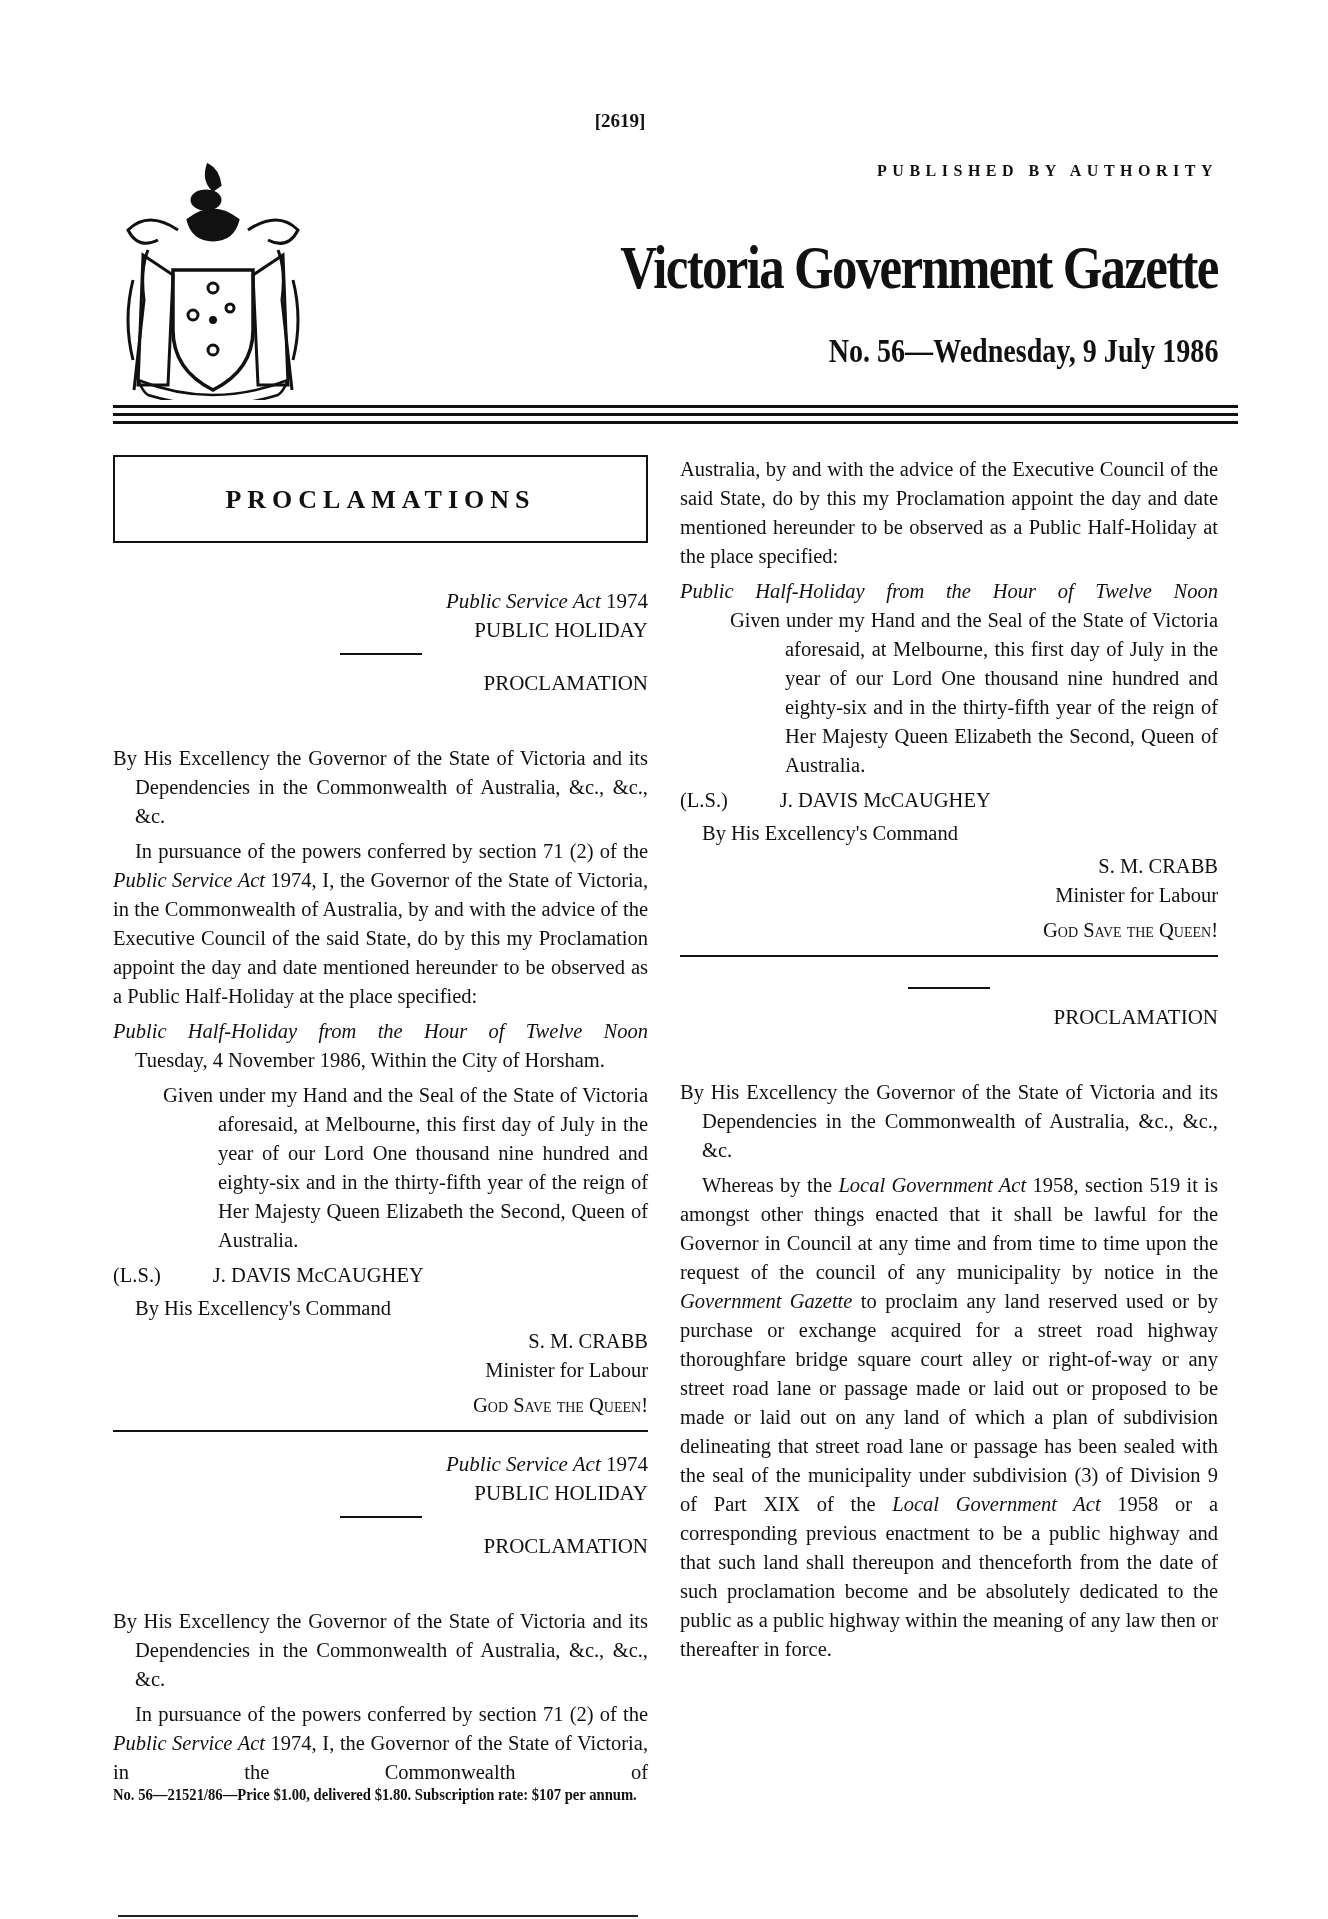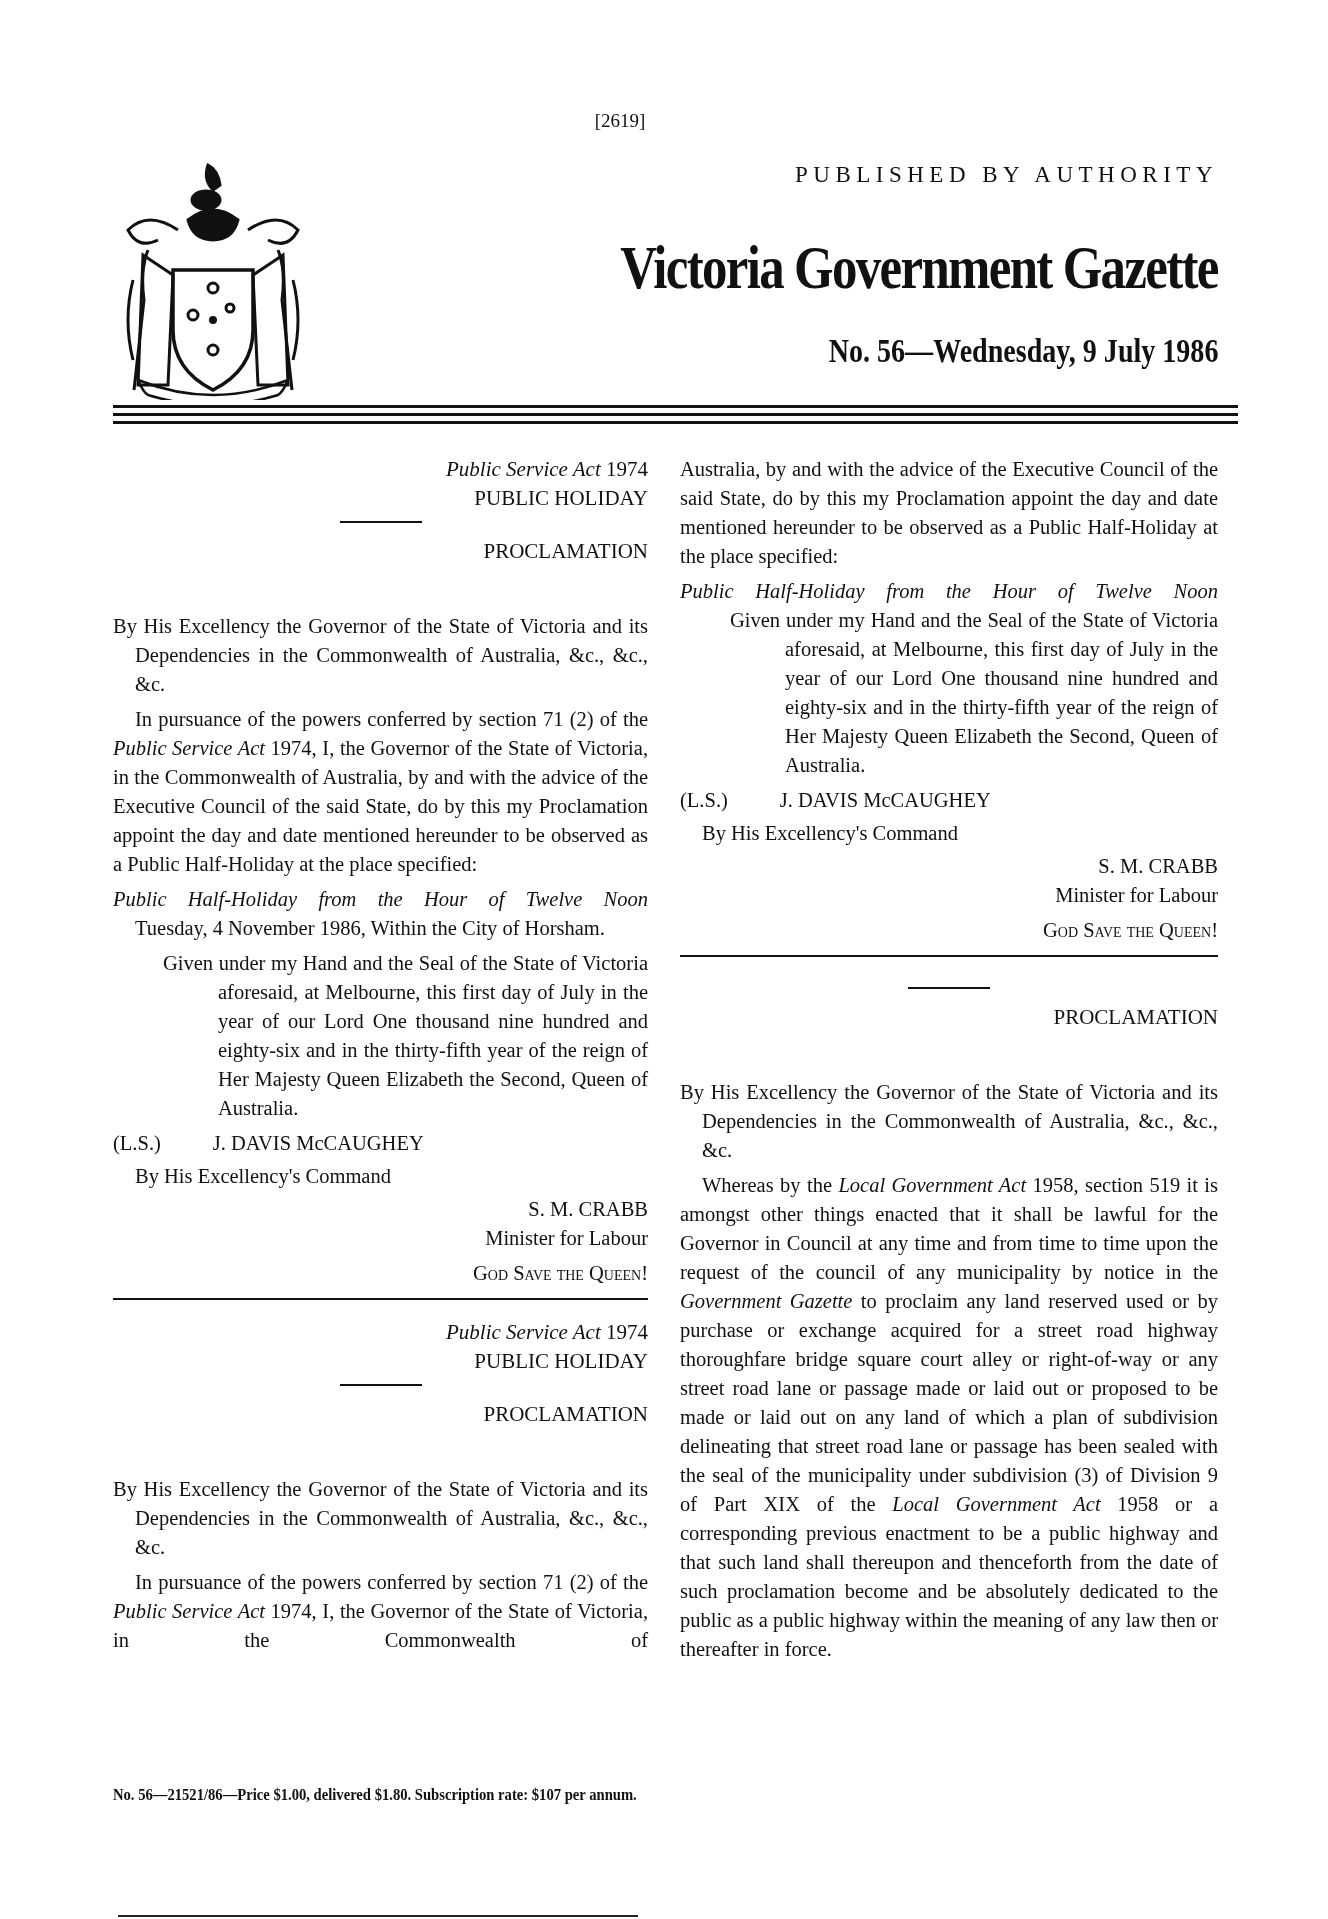--- a/index.html
+++ b/index.html
@@ -1,20 +1,20 @@
 <!DOCTYPE html>
 <html><head>
 <meta charset="utf-8">
 <style>
   html, body { margin: 0; padding: 0; background: #ffffff; }
   body { width: 1328px; height: 1919px; position: relative; overflow: hidden;
          font-family: "Liberation Serif", "DejaVu Serif", serif; color: #111; }
   .abs { position: absolute; }
-  .pagenum { left: 0; width: 1240px; top: 110px; text-align: center; font-size: 19px; }
-  .authority { right: 110px; top: 162px; font-size: 23px; letter-spacing: 5.5px; }
+  .pagenum { left: 0; width: 1240px; top: 110px; text-align: center; font-size: 19px; font-weight: bold; }
+  .authority { right: 110px; top: 162px; font-size: 16px; letter-spacing: 5.5px; font-weight: bold; }
   .title { right: 110px; top: 232px; font-size: 62px; font-weight: bold; letter-spacing: -2px;
            transform: scaleX(0.82); transform-origin: right center; white-space: nowrap; }
   .issue { right: 110px; top: 333px; font-size: 33px; font-weight: bold;
            transform: scaleX(0.85); transform-origin: right center; white-space: nowrap; }
   .crest { left: 118px; top: 160px; width: 190px; height: 240px; }
   .rules { left: 113px; width: 1125px; top: 405px; height: 22px; }
   .rules div { position: absolute; left: 0; right: 0; height: 3px; background: #111; }
   .col { position: absolute; font-size: 20.5px; line-height: 29px; text-align: justify; }
   .col-left { left: 113px; width: 535px; top: 455px; }
   .col-right { left: 680px; width: 538px; top: 455px; }
@@ -66,20 +66,23 @@
 <div class="abs title">Victoria Government Gazette</div>
 <div class="abs issue">No. 56—Wednesday, 9 July 1986</div>
 
 <div class="abs rules">
   <div style="top:0"></div>
     <div style="top:8px"></div>
     <div style="top:16px"></div>
 </div>
 
 <div class="col col-left">
+  <div class="box">
+    <span>PROCLAMATIONS</span>
+  </div>
 
   <div>
     <div class="hd"><span class="it">Public Service Act</span><span> 1974</span></div>
     <div class="hd">PUBLIC HOLIDAY</div>
     <div class="short-rule"></div>
     <div class="hd" style="margin-bottom:6px">PROCLAMATION</div>
     <p class="p hang">By His Excellency the Governor of the State of Victoria and its Dependencies in the Commonwealth of Australia, &amp;c., &amp;c., &amp;c.</p>
     <p class="p indent"><span>In pursuance of the powers conferred by section 71 (2) of the </span><span class="it">Public Service Act</span><span> 1974, I, the Governor of the State of Victoria, in the Commonwealth of Australia, by and with the advice of the Executive Council of the said State, do by this my Proclamation appoint the day and date mentioned hereunder to be observed as a Public Half-Holiday at the place specified:</span></p>
     <div class="it" style="text-align:justify;text-align-last:justify">Public Half-Holiday from the Hour of Twelve Noon</div>
     <p class="p indent">Tuesday, 4 November 1986, Within the City of Horsham.</p>

